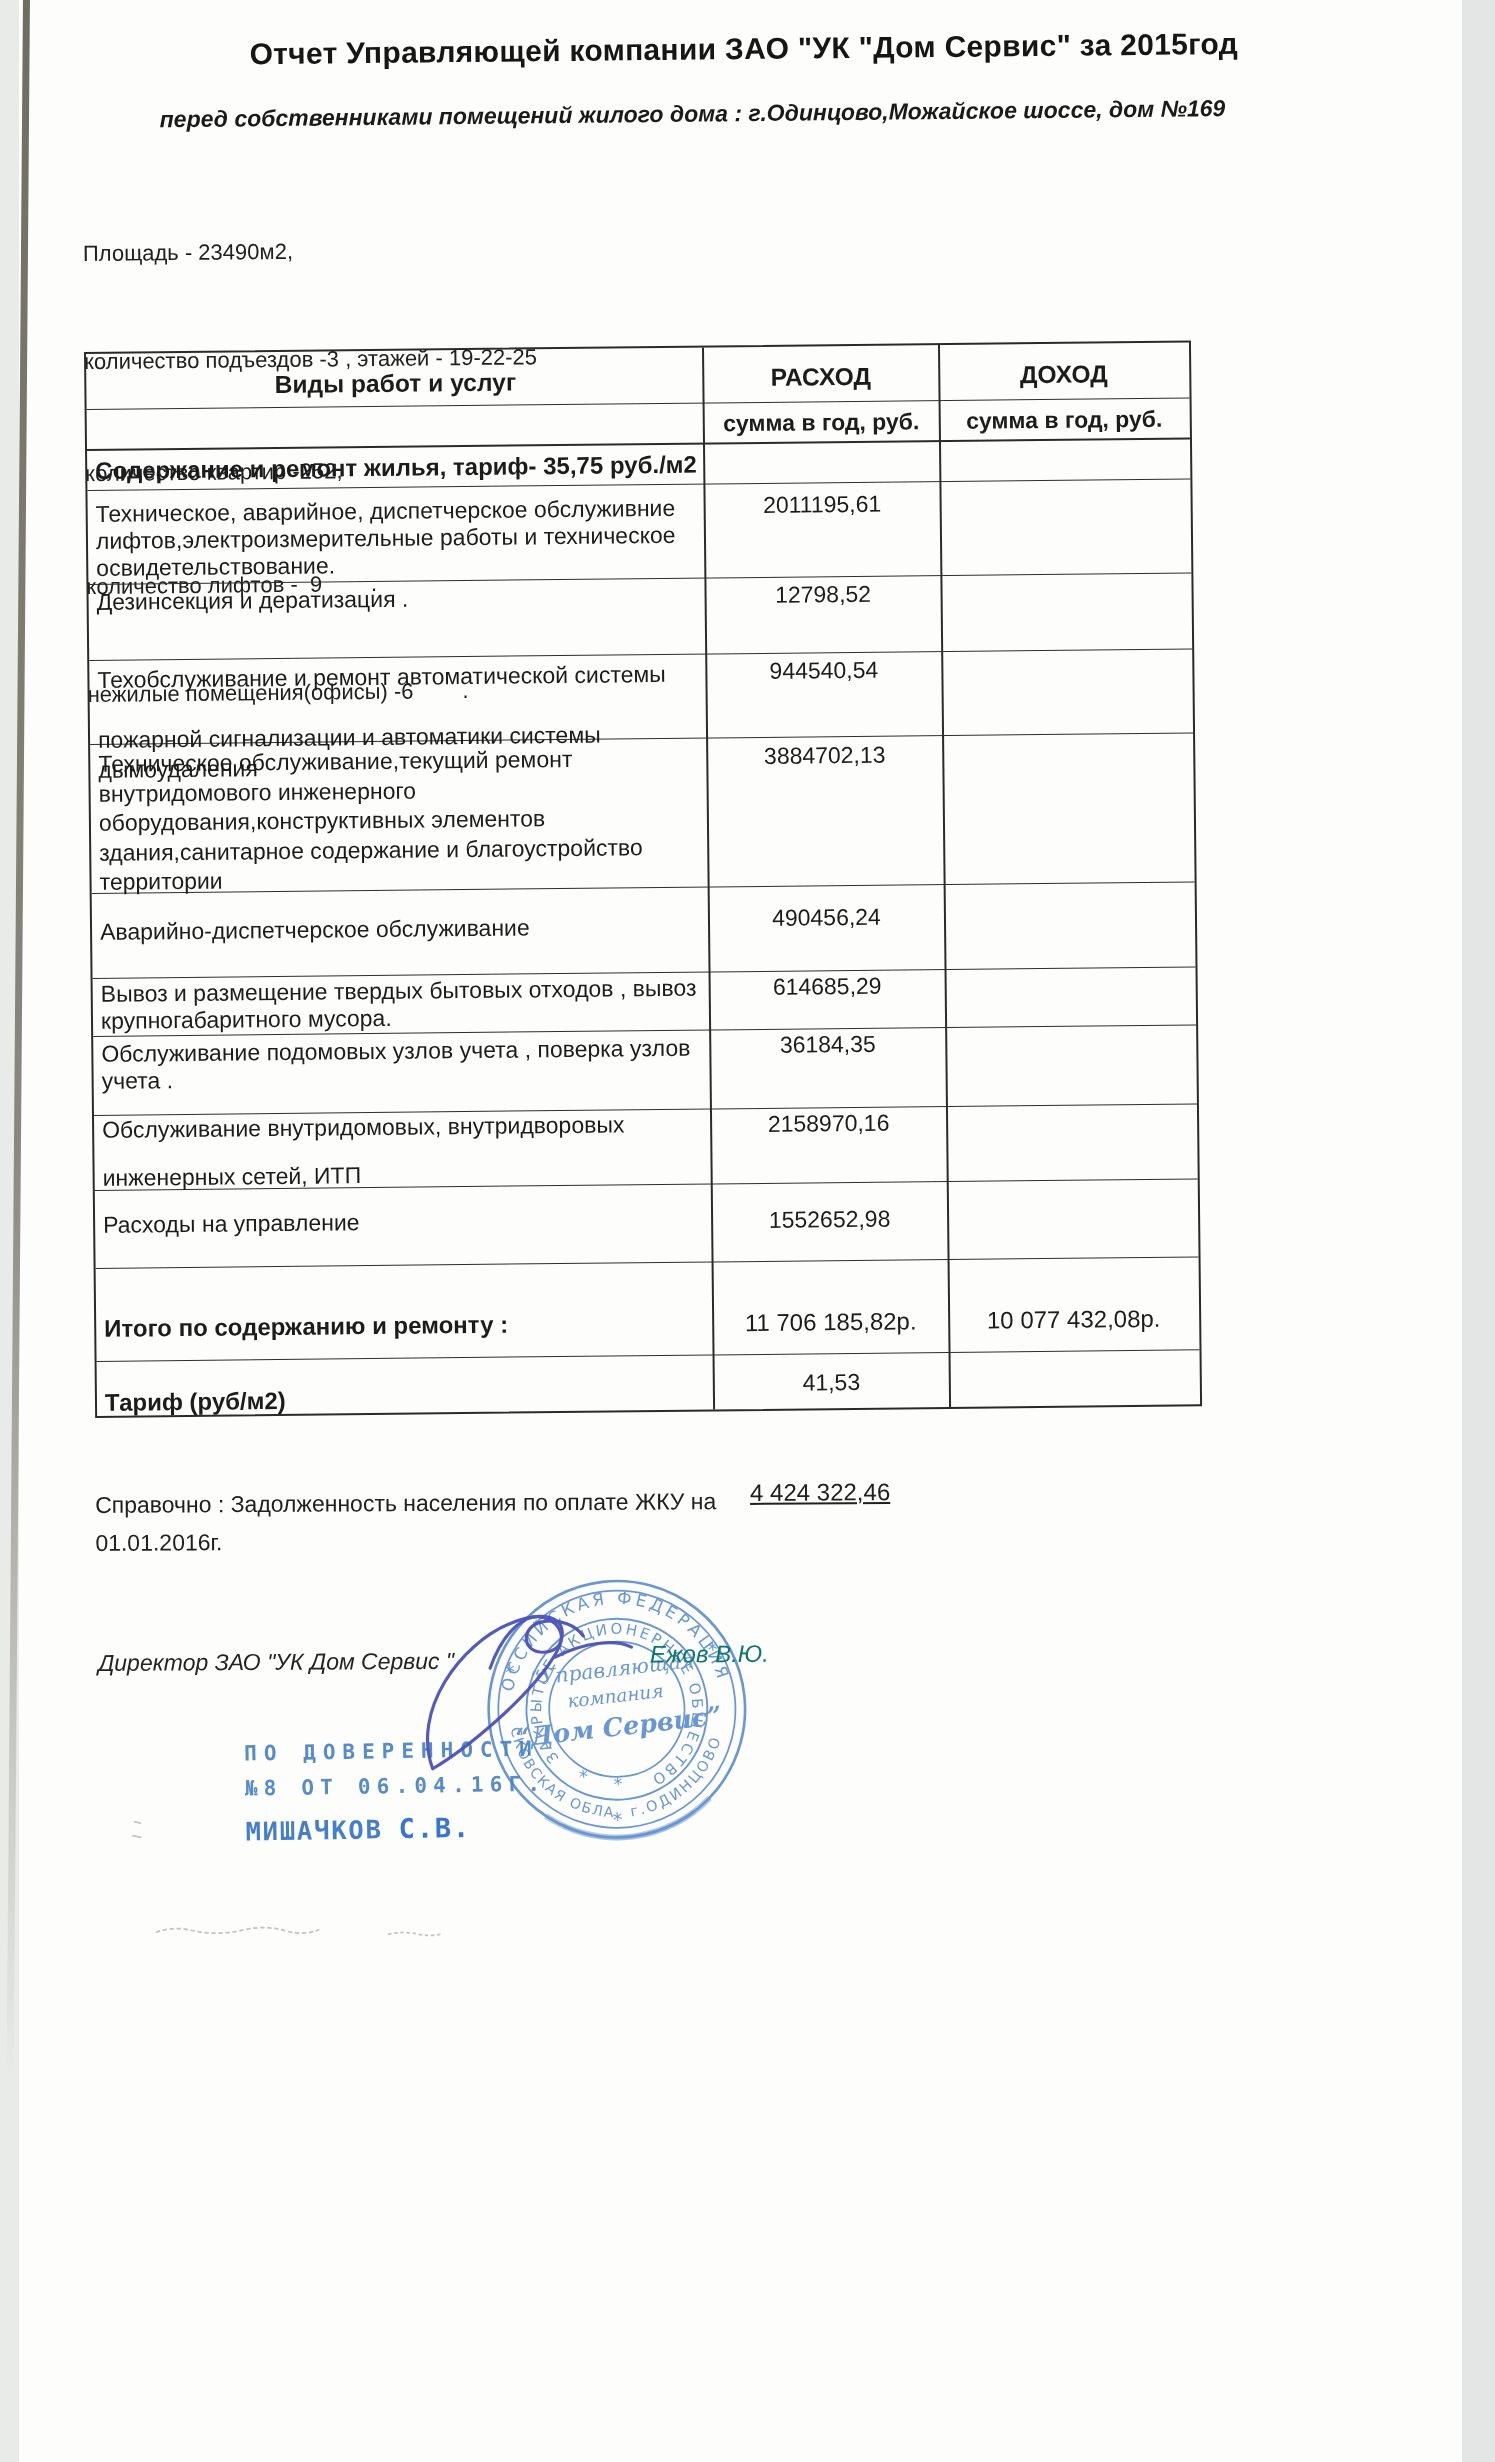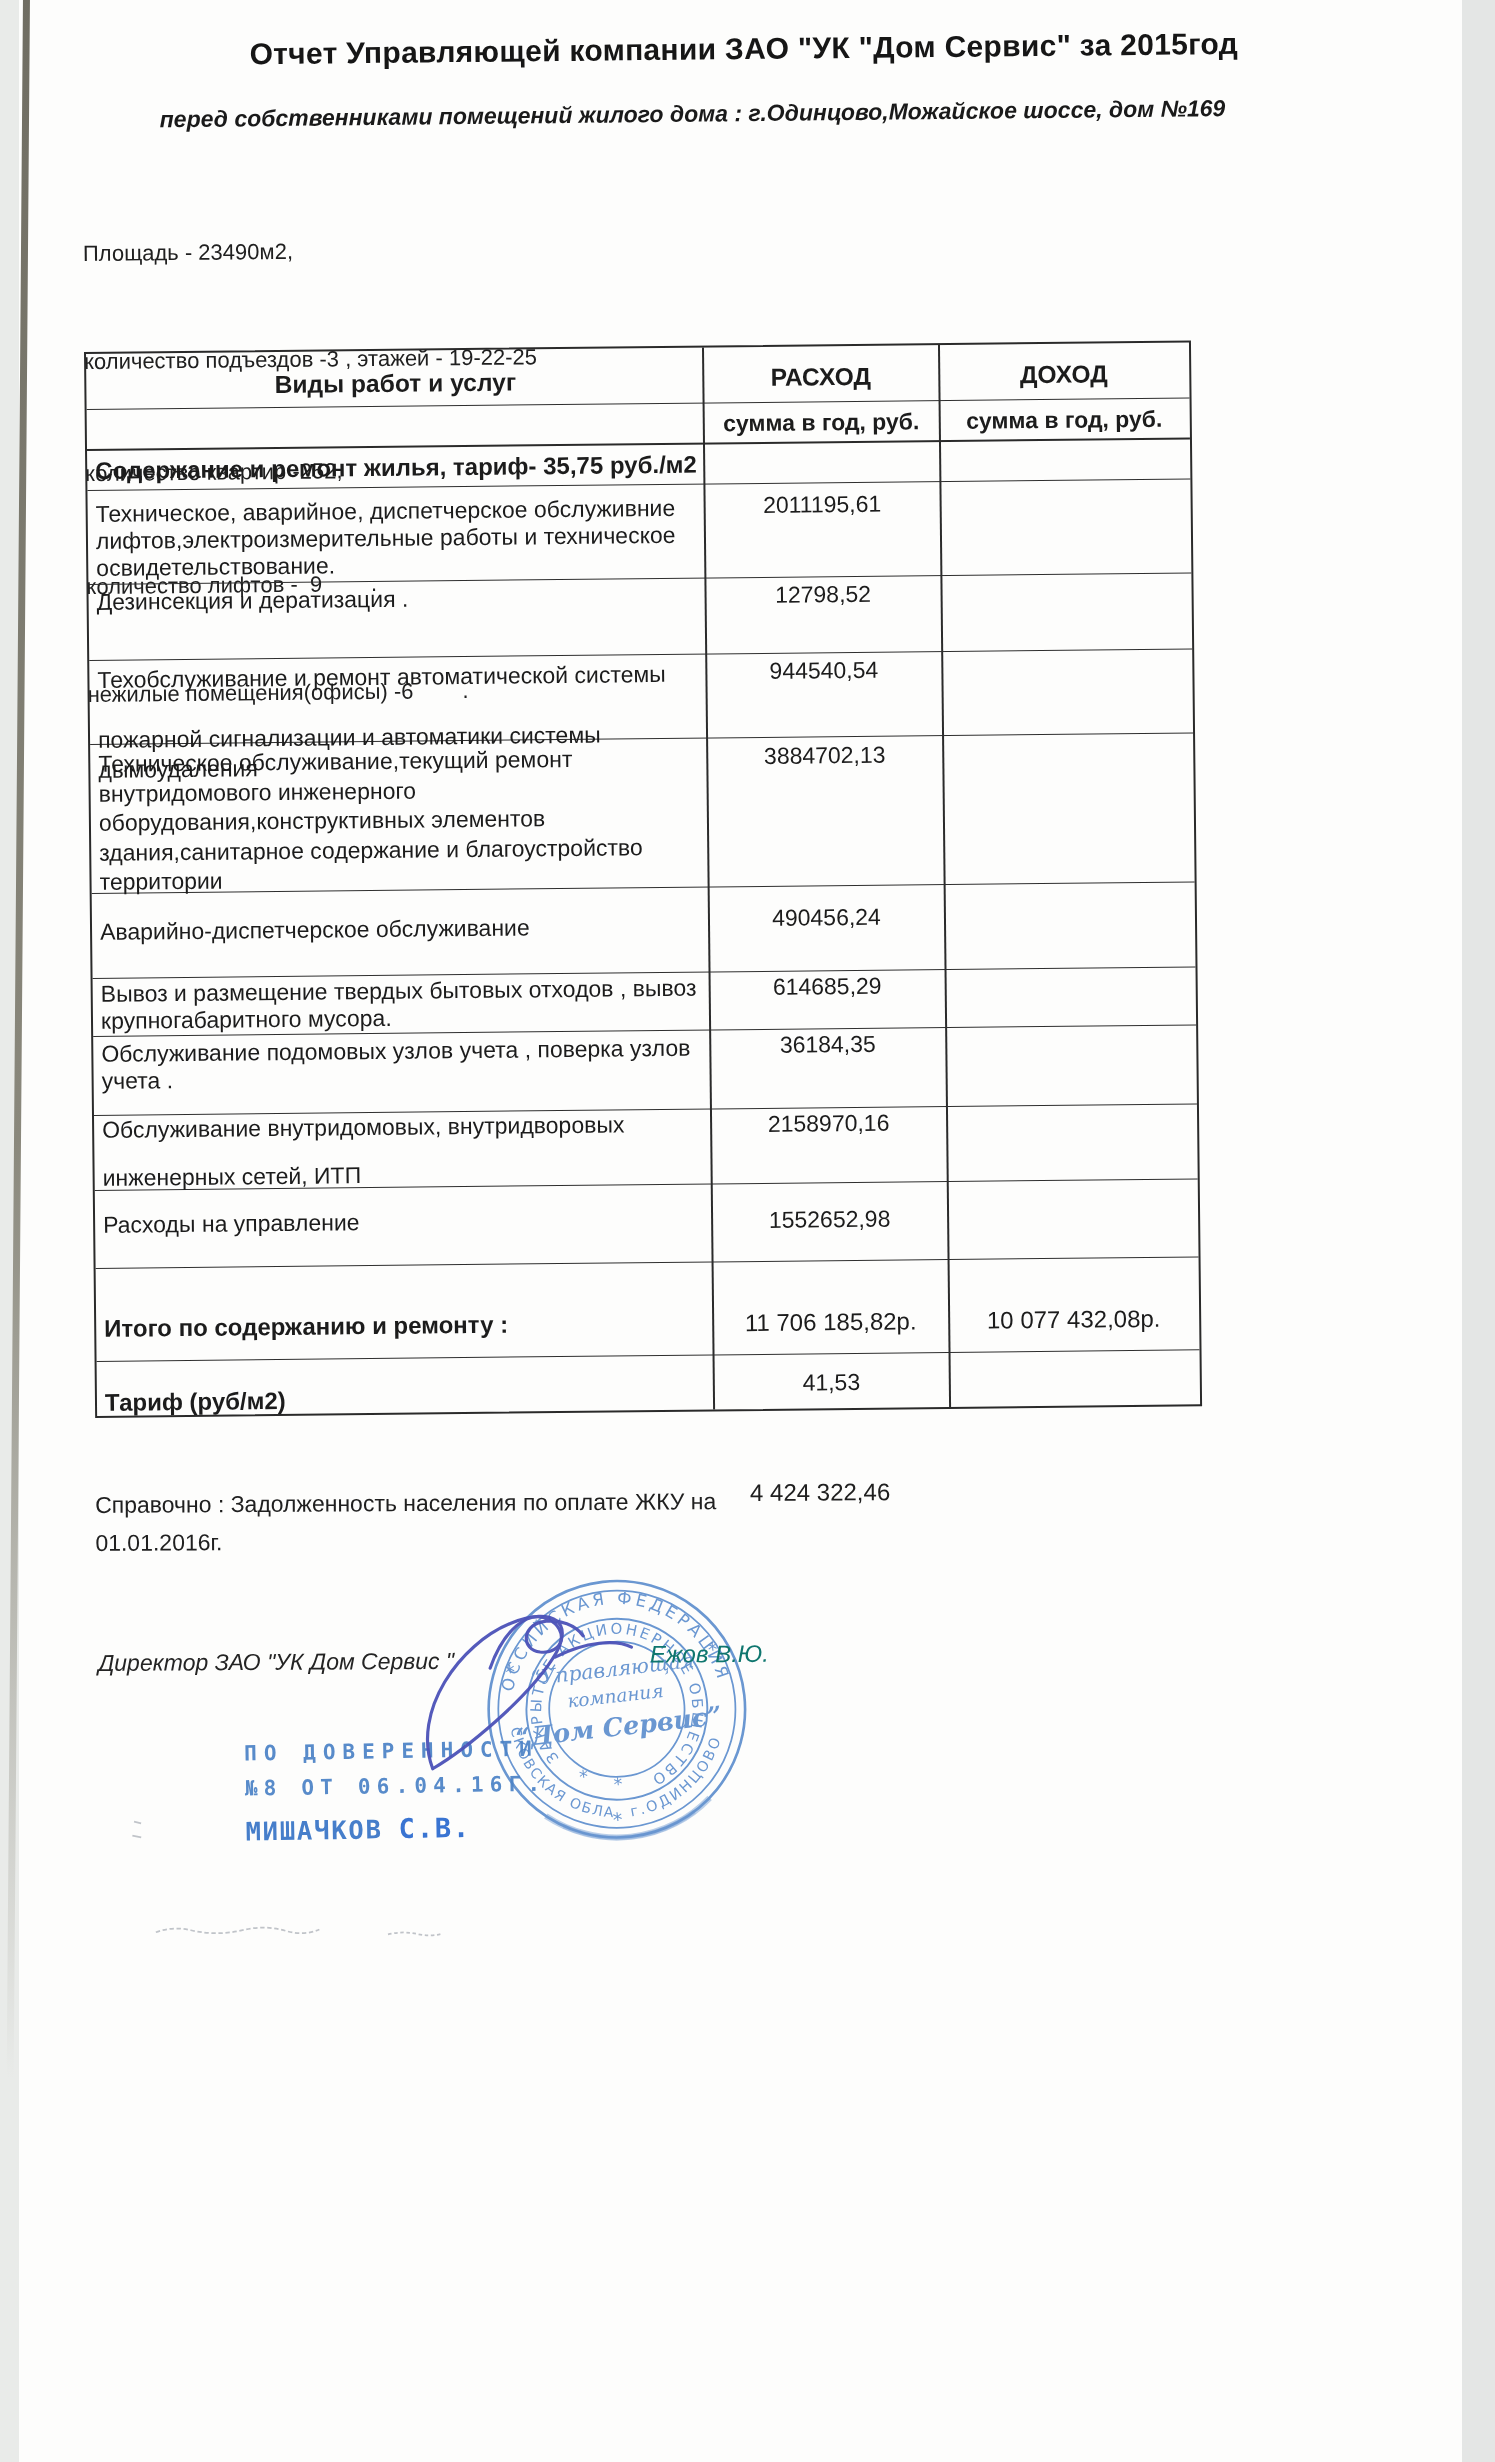--- a/index.html
+++ b/index.html
@@ -53,21 +53,21 @@
   .r9{top:837px;height:78px;}  .r9 .c1{padding-top:21px;} .r9 .c2{padding-top:23px;}
   .rtot{top:915px;height:93px;}
   .rtot .c1{padding-top:46px;font-weight:bold;font-size:24px;}
   .rtot .c2,.rtot .c3{padding-top:47px;font-size:24px;}
   .rtrf{top:1009px;height:54px;border-bottom:none;}
   .rtrf .c1{padding-top:26px;font-weight:bold;font-size:24px;}
   .rtrf .c2{padding-top:14px;}
 
   .note{position:absolute;left:95px;top:1486px;width:677px;font-size:23px;
         line-height:38px;white-space:pre-line;color:#202020;}
-  .note-val{position:absolute;left:750px;top:1483px;font-size:24px;color:#202020;}
+  .note-val{position:absolute;left:750px;top:1483px;font-size:24px;color:#202020;text-decoration:underline;}
 
   .director{position:absolute;left:97px;top:1650px;font-size:23px;font-style:italic;
             color:#242424;z-index:30;}
   .director-name{position:absolute;left:649px;top:1644px;font-size:24px;font-style:italic;
             color:#0f766e;z-index:30;}
 
   .stamp{position:absolute;left:243px;top:1741px;transform:rotate(-0.6deg);z-index:12;
          font-family:"DejaVu Sans Mono", monospace;font-weight:bold;}
   .stamp .l1{font-size:21px;letter-spacing:7px;color:#4b82c6;opacity:.92;}
   .stamp .l2{font-size:21px;letter-spacing:6.2px;color:#4b82c6;opacity:.92;margin-top:11.4px;}

